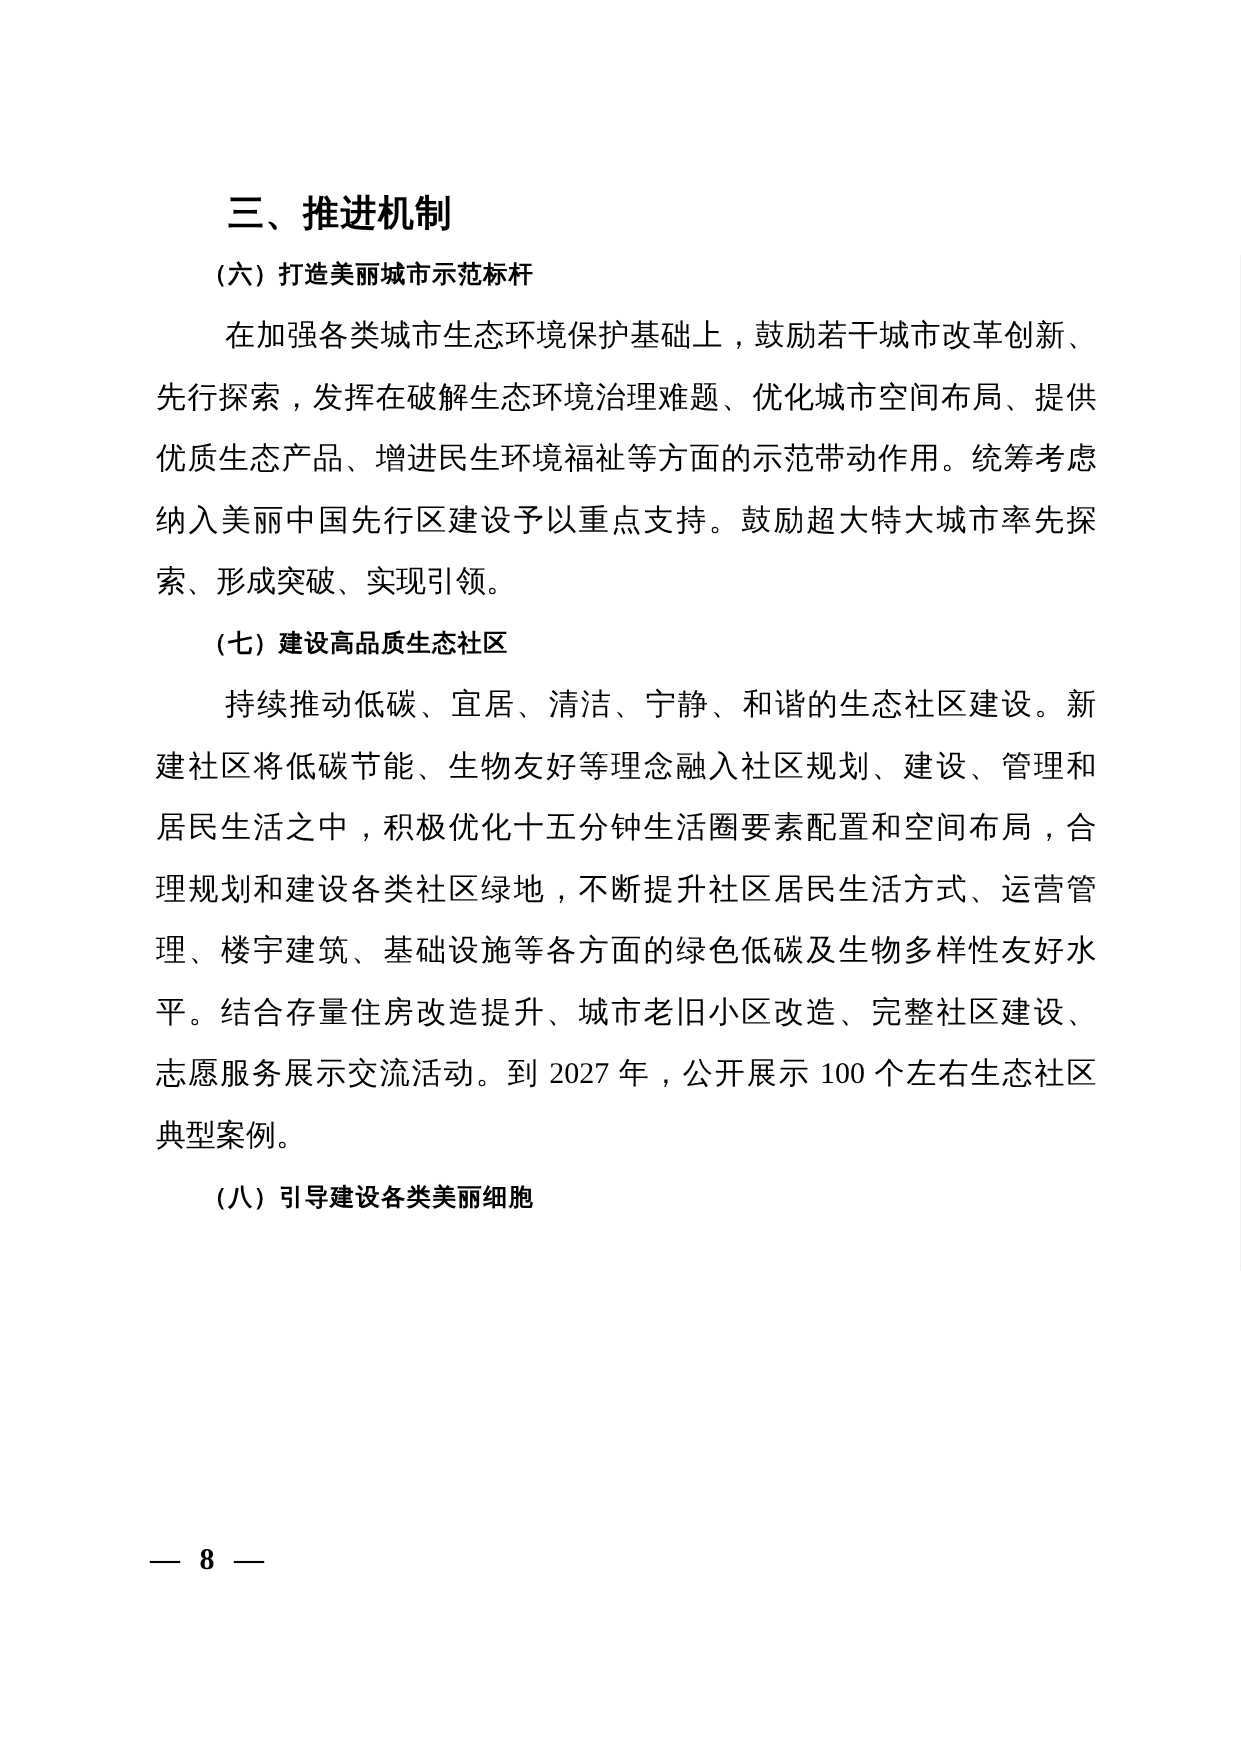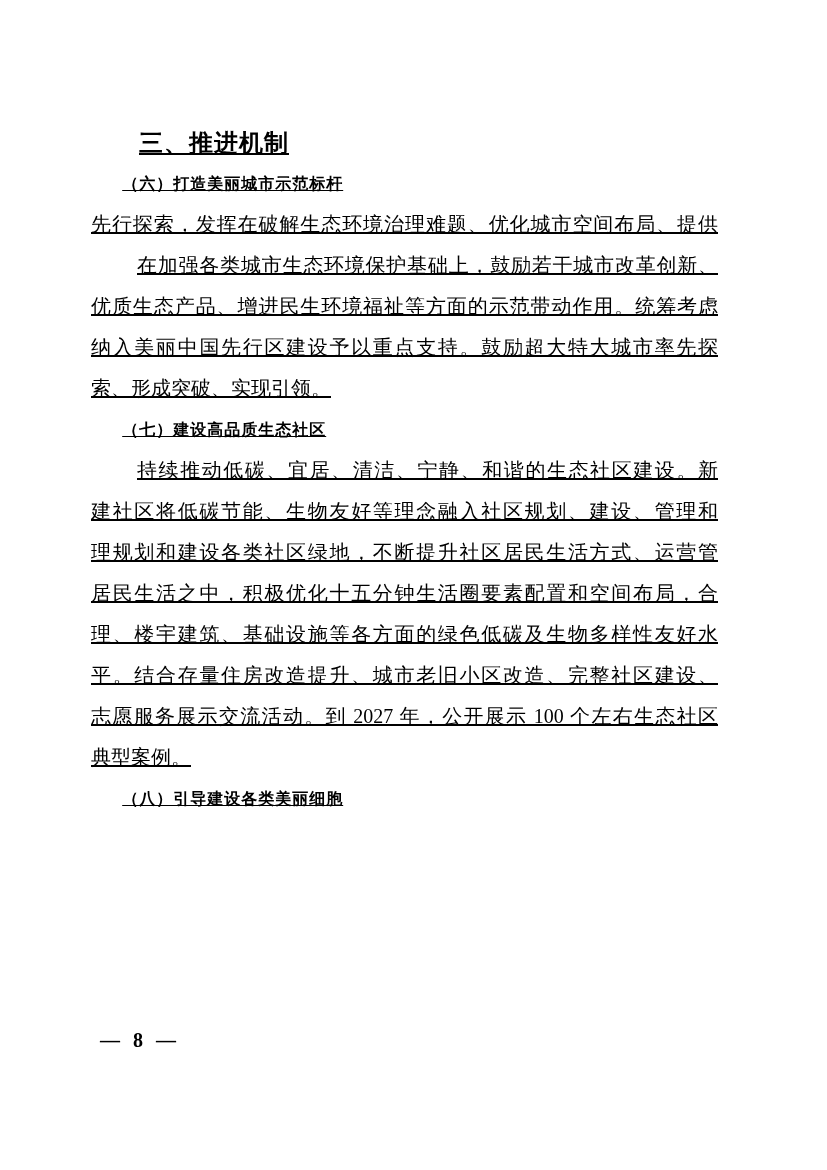--- a/index.html
+++ b/index.html
@@ -8,24 +8,23 @@
     width: 827px;
     height: 1170px;
     background: #ffffff;
     overflow: hidden;
     font-family: "Liberation Serif", serif;
     color: #000000;
     margin: 0 auto;
   }
   .content {
     position: absolute;
-    left: 91px;
+    left: 104px;
     top: 122px;
     width: 627px;
-    text-decoration: underline;
   }
   .doc-title {
     font-family: "Liberation Sans", sans-serif;
     font-size: 24px;
     font-weight: bold;
     height: 41px;
     line-height: 41px;
     text-indent: 2em;
     letter-spacing: 1px;
     white-space: nowrap;
@@ -66,31 +65,31 @@
 </style>
 </head>
 <body>
 
 <div class="page">
   <div class="content">
 
     <div class="doc-title">三、推进机制</div>
 
     <div class="sec-heading">（六）打造美丽城市示范标杆</div>
+    <div class="line first">在加强各类城市生态环境保护基础上，鼓励若干城市改革创新、</div>
     <div class="line">先行探索，发挥在破解生态环境治理难题、优化城市空间布局、提供</div>
-    <div class="line first">在加强各类城市生态环境保护基础上，鼓励若干城市改革创新、</div>
     <div class="line">优质生态产品、增进民生环境福祉等方面的示范带动作用。统筹考虑</div>
     <div class="line">纳入美丽中国先行区建设予以重点支持。鼓励超大特大城市率先探</div>
     <div class="line plast">索、形成突破、实现引领。</div>
 
     <div class="sec-heading">（七）建设高品质生态社区</div>
     <div class="line first">持续推动低碳、宜居、清洁、宁静、和谐的生态社区建设。新</div>
     <div class="line">建社区将低碳节能、生物友好等理念融入社区规划、建设、管理和</div>
+    <div class="line">居民生活之中，积极优化十五分钟生活圈要素配置和空间布局，合</div>
     <div class="line">理规划和建设各类社区绿地，不断提升社区居民生活方式、运营管</div>
-    <div class="line">居民生活之中，积极优化十五分钟生活圈要素配置和空间布局，合</div>
     <div class="line">理、楼宇建筑、基础设施等各方面的绿色低碳及生物多样性友好水</div>
     <div class="line">平。结合存量住房改造提升、城市老旧小区改造、完整社区建设、</div>
     <div class="line">志愿服务展示交流活动。到 2027 年，公开展示 100 个左右生态社区</div>
     <div class="line plast">典型案例。</div>
 
     <div class="sec-heading">（八）引导建设各类美丽细胞</div>
 
   </div>
 
   <div class="footer">

